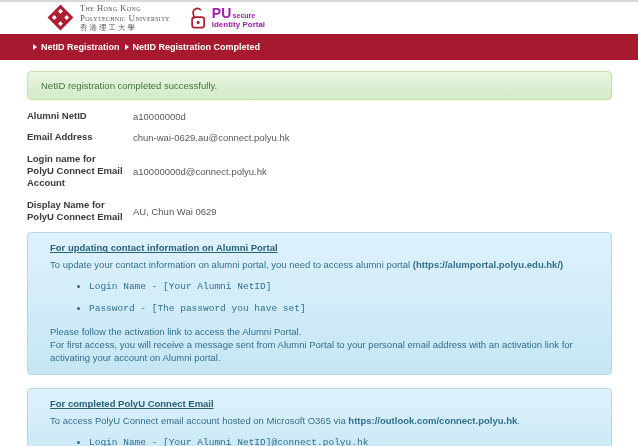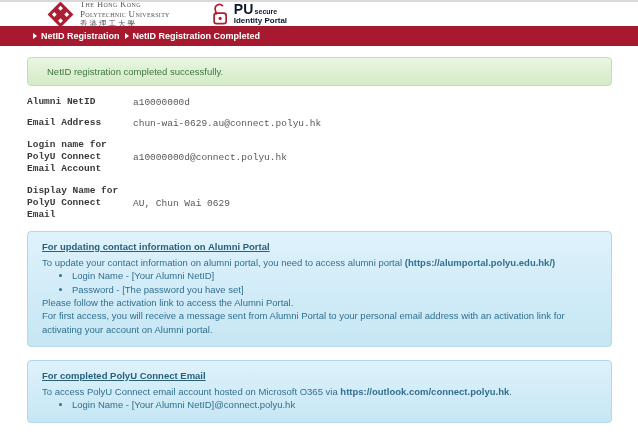--- a/index.html
+++ b/index.html
@@ -4,77 +4,77 @@
 <style>
   * { margin:0; padding:0; box-sizing:border-box; }
   html,body { background:#ffffff; }
   body {
     width:638px; height:446px; overflow:hidden;
     font-family:"Liberation Sans","DejaVu Sans",sans-serif;
     border-top:2px solid #d9d9d9;
   }
   
   .header {
-    height:24px; background:#ffffff;
-    display:flex; align-items:center; padding-left:47px; gap:42px;
+    height:32px; background:#ffffff;
+    display:flex; align-items:center; padding-left:47px; gap:20px;
   }
   .uni-logo { display:flex; align-items:center; gap:6px; cursor:pointer; }
   .uni-mark { width:27px; height:27px; display:block; }
   .uni-text {
     font-family:"Liberation Serif","DejaVu Serif",serif;
     color:#54565a; line-height:1.12; font-variant-caps:small-caps;
   }
   .uni-line1 { font-size:8.5px; letter-spacing:.4px; }
   .uni-line2 { font-size:9px; letter-spacing:.3px; }
   .uni-cn { font-family:"DejaVu Sans",sans-serif; font-size:7.5px; color:#54565a; letter-spacing:2px; margin-top:1px; }
   .pu-logo { display:flex; align-items:center; gap:5px; cursor:pointer; }
   .lock-mark { width:17px; height:23px; display:block; }
-  .pu-text { color:#0f172a; line-height:1.1; }
+  .pu-text { color:#a21caf; line-height:1.1; }
   .pu-row1 { display:flex; align-items:baseline; }
   .pu-brand { font-size:14px; font-weight:bold; letter-spacing:.2px; }
   .pu-suffix { font-size:7px; font-weight:bold; margin-left:1px; }
   .pu-sub { font-size:8px; font-weight:bold; margin-top:0; }
   
   .breadcrumb {
-    background:#a6192e; color:#ffffff; height:20px;
+    background:#a6192e; color:#ffffff; height:26px;
     display:flex; align-items:center; padding-left:33px;
     font-size:9px; font-weight:bold;
   }
   .crumb { display:flex; align-items:center; margin-right:5px; }
   .crumb a, .crumb span.lbl { color:#ffffff; text-decoration:none; }
   .tri {
     width:0; height:0; display:inline-block; margin-right:4px;
     border-left:4px solid #ffffff;
     border-top:3px solid transparent; border-bottom:3px solid transparent;
   }
   
   .container { padding:0 26px 0 27px; }
   .alert-success {
-    margin-top:11px; padding:8px 19px;
+    margin-top:11px; padding:8px 13px;
     background:linear-gradient(#eaf6e2,#d3ebc6);
     border:1px solid #c5dfb1; border-radius:4px;
     color:#3c763d; font-size:9.5px;
   }
   .fields { margin-top:10px; font-size:9.5px; }
-  .field-row { display:flex; align-items:center; margin-bottom:9px;font-family:Liberation Mono, monospace; }
+  .field-row { display:flex; align-items:center; margin-bottom:9px; }
   .field-label { width:96px; flex-shrink:0; font-weight:bold; color:#3a3a3a; line-height:1.3; }
   .field-value { margin-left:10px; color:#585858; }
   .info-box {
-    margin-top:7px; padding:8px 14px 10px;
+    margin-top:7px; padding:8px 22px 10px;
     background:linear-gradient(#def2fc,#c6e6f4);
     border:1px solid #b5d7e7; border-radius:4px;
     color:#31708f; font-size:9.5px; line-height:1.4;
   }
   .info-box + .info-box { margin-top:13px; }
   .info-title {
     display:inline-block; font-weight:bold; text-decoration:underline;
     color:#28607a; margin-bottom:3px; cursor:pointer;
   }
   .info-box ul { margin:0; padding-left:30px; }
-  .info-box li { margin:0; }
+  .info-box li { margin:9px;font-family:Liberation Mono, monospace; }
   .bold-url { font-weight:bold; }
   .footer-line { }
 </style>
 </head>
 <body>
 
 <div class="header">
   <div class="uni-logo">
     <svg class="uni-mark" viewBox="0 0 100 100">
       <g fill="#ae1e32">

